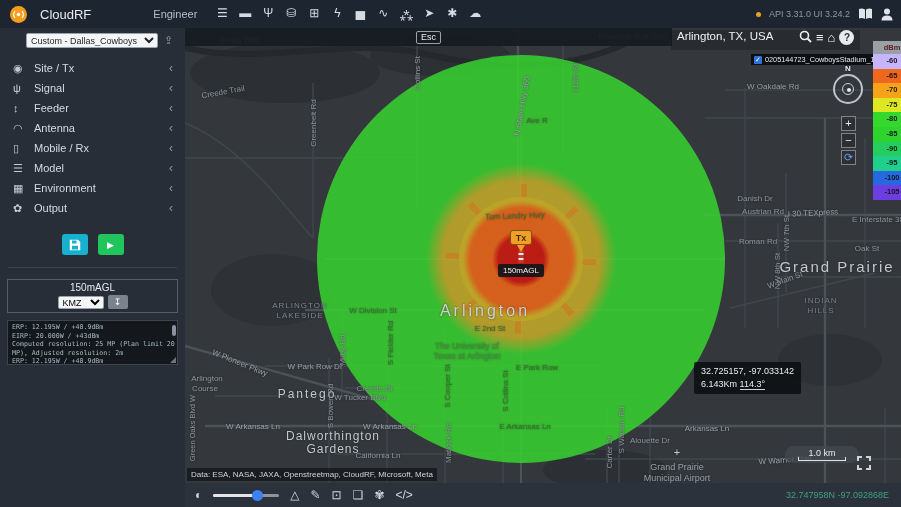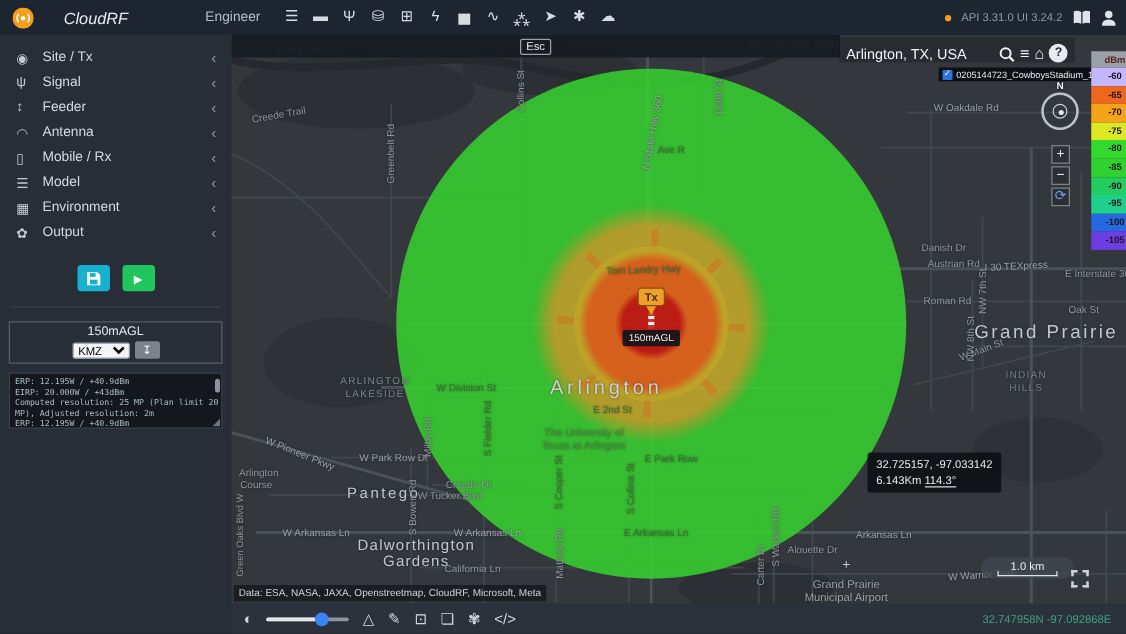--- a/index.html
+++ b/index.html
@@ -3,21 +3,21 @@
 <meta charset="utf-8">
 <style>
   * { margin:0; padding:0; box-sizing:border-box; }
   html,body { background:#10141a; }
   body { font-family:"Liberation Sans", sans-serif; }
   .app { position:relative; width:901px; height:507px; overflow:hidden; background:#272e38; }
 
   
   .topbar { position:absolute; left:0; top:0; width:901px; height:28px; background:#1d2530; display:flex; align-items:center; z-index:40; }
   .logo { width:17px; height:17px; margin-left:10px; }
-  .brand { color:#e8ebef; font-size:13px; margin-left:24px;font-style:italic; }
+  .brand { color:#e8ebef; font-size:13px; margin-left:13px; }
   .role { color:#b6bfc9; font-size:11px; margin-left:62px; }
   .tb-icons { display:flex; gap:9px; margin-left:18px; }
   .tb-ic { color:#d6dbe2; font-size:12px; width:14px; text-align:center; cursor:pointer; }
   .tb-right { margin-left:auto; display:flex; align-items:center; gap:8px; margin-right:8px; }
   .api-dot { width:5px; height:5px; border-radius:50%; background:#f0a020; }
   .api-text { color:#8f98a3; font-size:9px; }
   .tb-svg { display:block; }
 
   
   .sidebar { position:absolute; left:0; top:28px; width:185px; height:479px; background:#272e38; z-index:30; }
@@ -63,21 +63,21 @@
       rgba(214,96,28,0.90) 33%, rgba(214,96,28,0.90) 58%,
       rgba(191,166,40,0.80) 66%, rgba(191,166,40,0.80) 90%,
       rgba(191,166,40,0) 100%); }
   .map-labels { position:absolute; inset:0; z-index:6; }
   .map-label { position:absolute; white-space:nowrap; text-shadow:0 0 2px rgba(20,22,25,.6); }
 
   .notice { position:absolute; left:0; top:0; width:487px; height:18px; background:rgba(23,27,33,.93); z-index:12;
     display:flex; align-items:center; justify-content:center; gap:5px; color:#dfe3e7; font-size:10px; }
   .esc { border:1px solid #9aa0a6; border-radius:2px; padding:0 4px; font-size:9px; line-height:11px; color:#e8ebee; }
 
-  .searchbar { position:absolute; left:486px; top:2px; height:20px; display:flex; align-items:flex-end; gap:4px; z-index:12; padding:0 6px; background:rgba(20,24,28,.35); }
+  .searchbar { position:absolute; left:486px; top:2px; height:20px; display:flex; align-items:flex-start; gap:4px; z-index:12; padding:0 6px; background:rgba(20,24,28,.35); }
   .search-val { color:#eef1f4; font-size:11.5px; width:118px; }
   .s-ic { color:#eef1f4; font-size:13px; cursor:pointer; }
   .help-btn { width:15px; height:15px; border-radius:50%; background:#e8ebee; color:#2a2f36; font-size:10px; font-weight:bold; text-align:center; line-height:15px; cursor:pointer; }
 
   .layer-row { position:absolute; left:566px; top:26px; display:flex; align-items:center; gap:3px; background:rgba(8,10,13,.88); padding:1px 3px; z-index:12; }
   .cbx { width:8px; height:8px; background:#2f72d9; border-radius:1px; color:#fff; font-size:7px; line-height:8px; text-align:center; cursor:pointer; }
   .layer-lb { color:#e6e9ec; font-size:7.3px; }
 
   .compass { position:absolute; left:648px; top:46px; width:30px; height:30px; border:2px solid rgba(225,230,236,.8); border-radius:50%; z-index:12; cursor:pointer; }
   .compass-in { position:absolute; left:7px; top:7px; width:12px; height:12px; border:1.5px solid rgba(225,230,236,.85); border-radius:50%; }
@@ -153,20 +153,26 @@
         <path d="M14 1 Q11 0 8 1.5 L8 11 Q11 9.5 14 10.5 Z" fill="#dfe4ea"></path>
       </svg>
       <svg class="tb-svg" width="12" height="13" viewBox="0 0 12 13">
         <circle cx="6" cy="3.5" r="3" fill="#dfe4ea"></circle>
         <path d="M0.5 12.5 Q0.5 7.5 6 7.5 Q11.5 7.5 11.5 12.5 Z" fill="#dfe4ea"></path>
       </svg>
     </div>
   </header>
 
   <aside class="sidebar">
+    <div class="tpl-row">
+      <select class="tpl-select">
+        <option>Custom - Dallas_Cowboys</option>
+      </select>
+      <span class="tpl-up">⇪</span>
+    </div>
     <nav class="menu" id="side-menu">
         <div class="menu-item">
           <span class="mi-ic">◉</span>
           <span class="mi-lb">Site / Tx</span>
           <span class="mi-ch">‹</span>
         </div>
         <div class="menu-item">
           <span class="mi-ic">ψ</span>
           <span class="mi-lb">Signal</span>
           <span class="mi-ch">‹</span>

